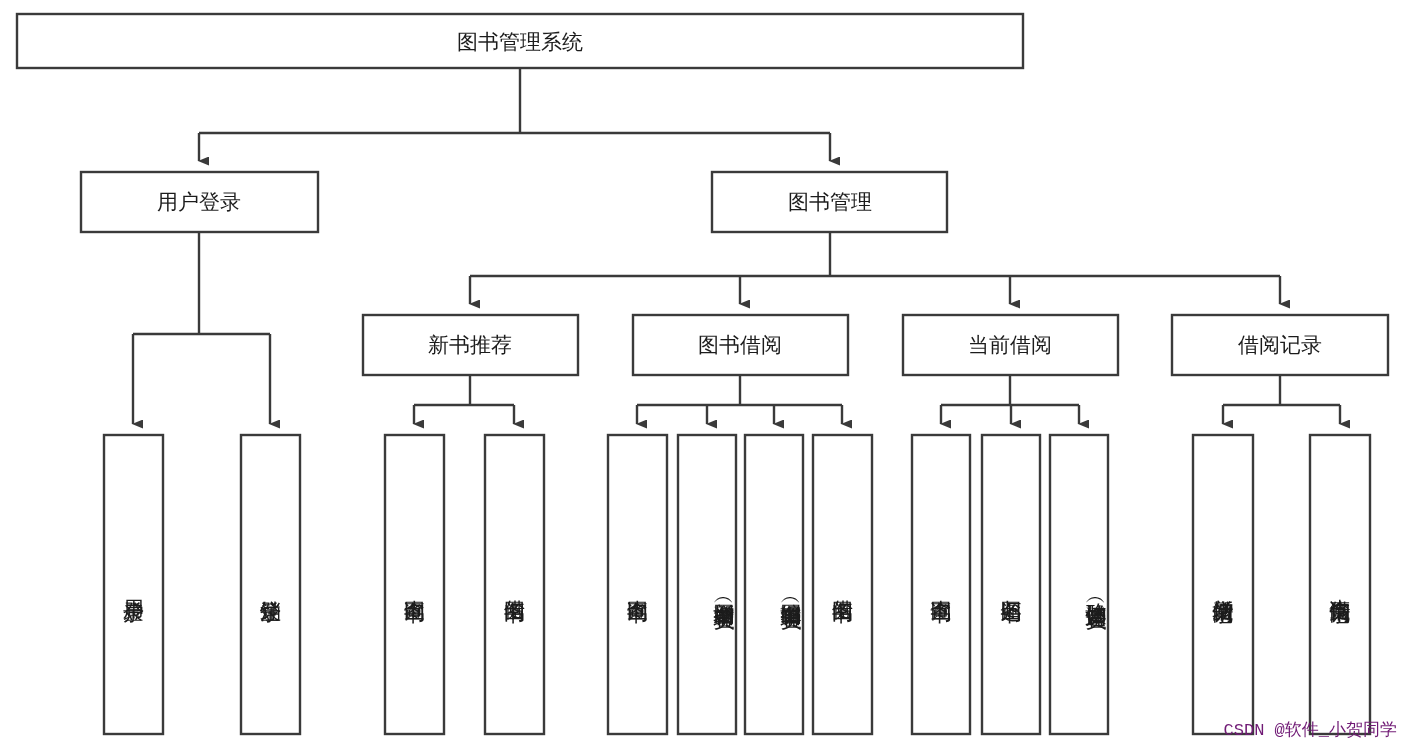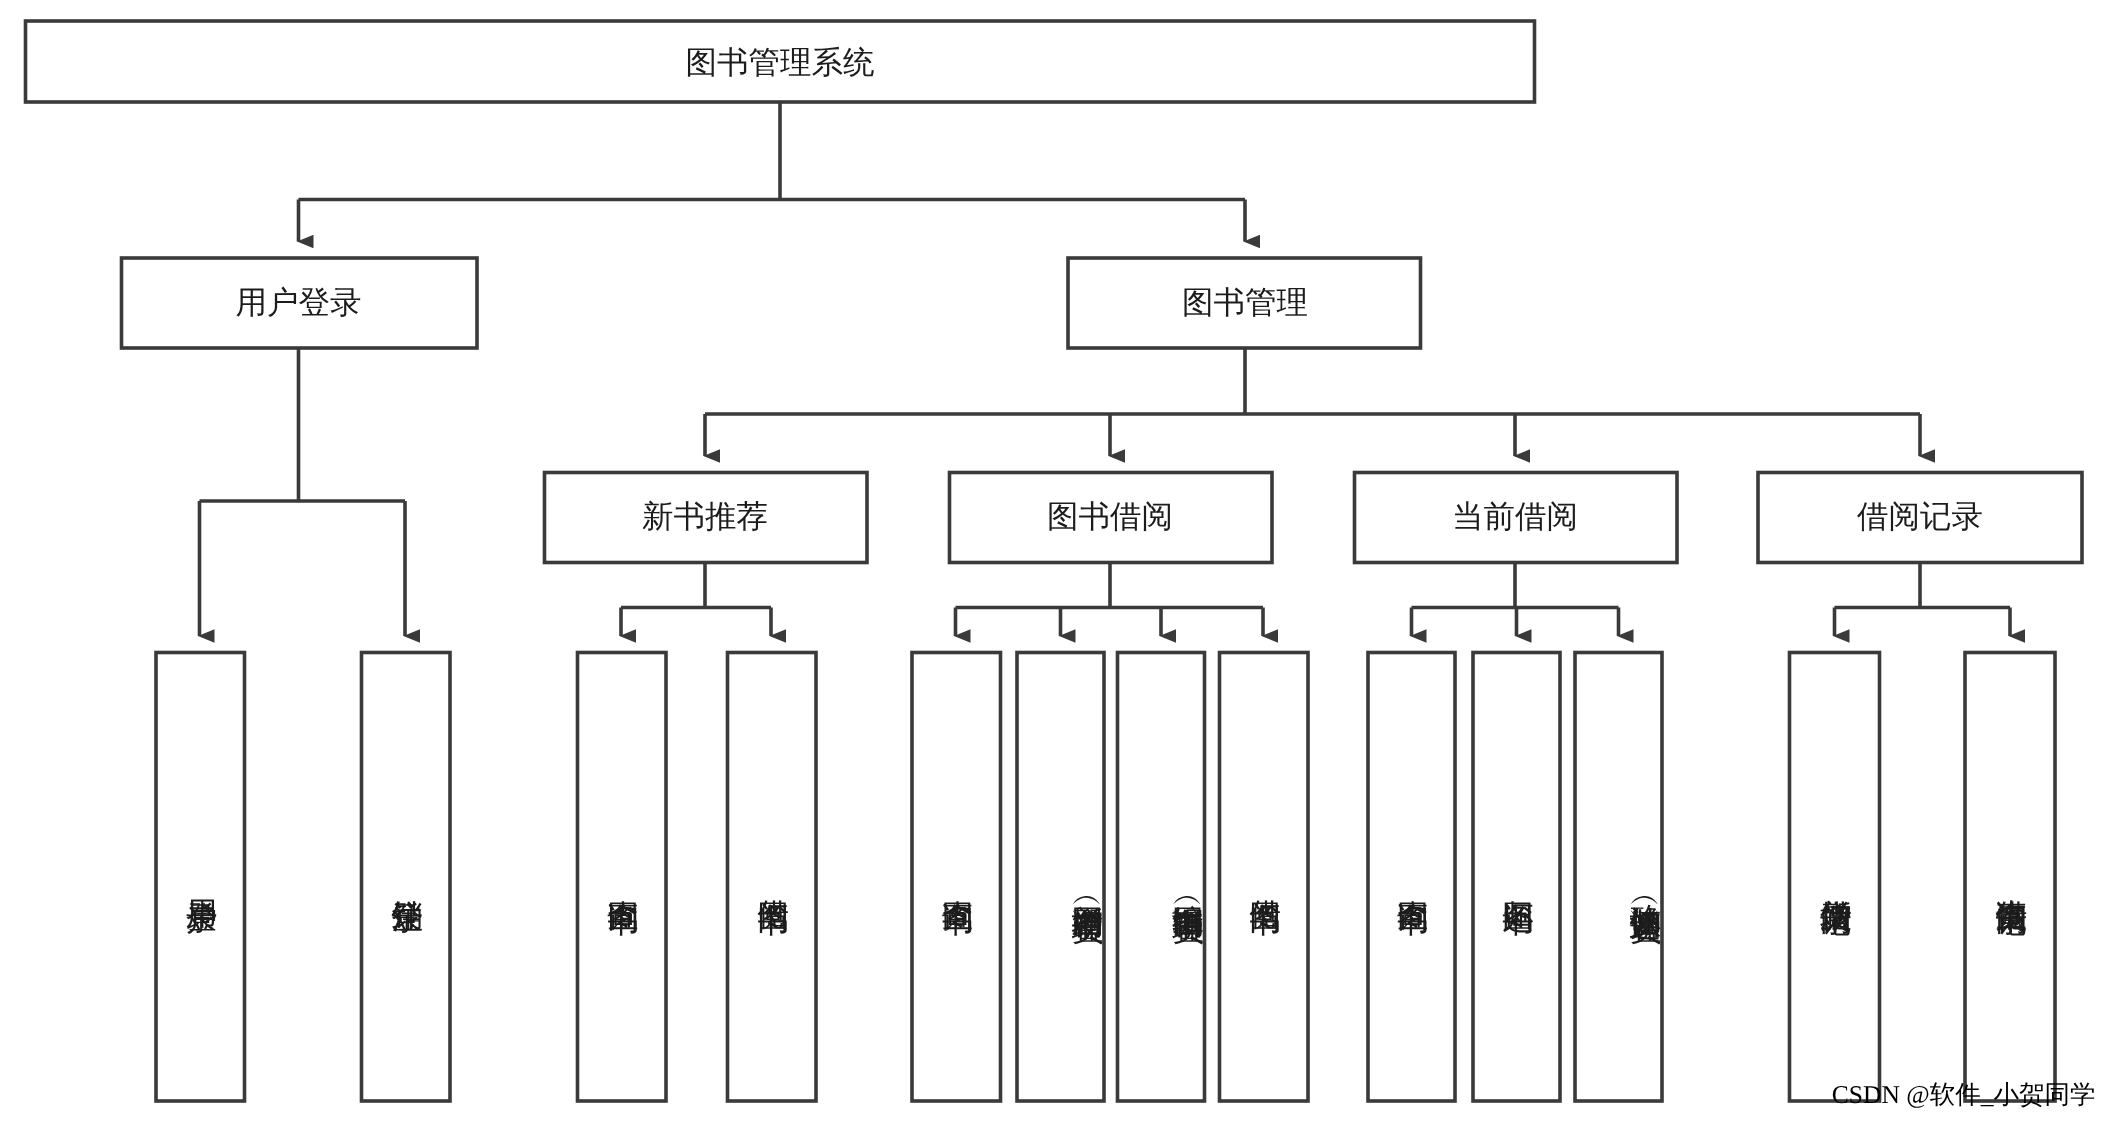--- a/index.html
+++ b/index.html
@@ -63,23 +63,23 @@
     pointer-events: none;
     user-select: none;
   }
   .vlabel.centered {
     align-items: center;
   }
   .watermark {
     position: absolute;
     right: 8px;
     bottom: 6px;
-    font-family: Liberation Serif, serif;
+    font-family: Liberation Mono, monospace;
     font-size: 17px;
-    color: #000000;
+    color: #701a75;
     white-space: nowrap;
     user-select: none;
   }
 </style>
 </head>
 <body>
 
 <div id="diagram-root">
 
   <svg id="diagram-svg" viewBox="0 0 1405 747">

